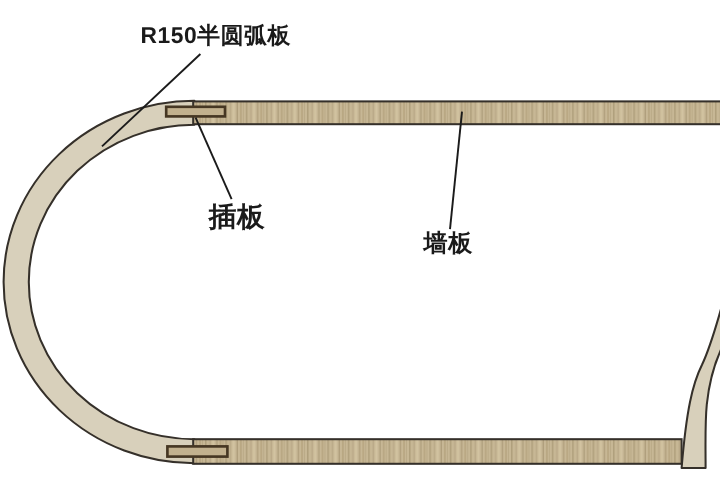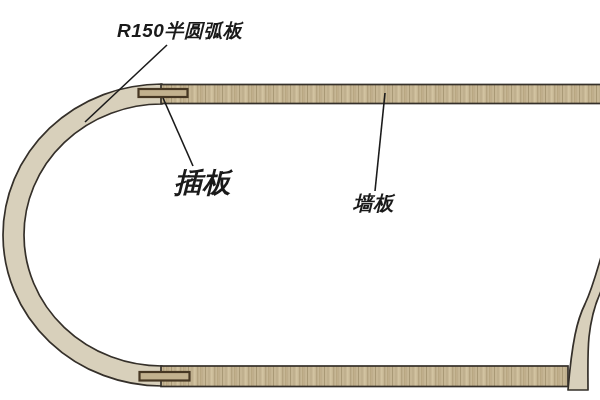--- a/index.html
+++ b/index.html
@@ -5,37 +5,37 @@
   :root{
     --background:#ffffff; --arc_fill:#d8d0bb; --wood_base:#c7b795;
     --wood_grain_dark:#9a8966; --wood_grain_mid:#b2a07b; --wood_grain_light:#d4c6a3;
     --outline:#35302a; --insert_fill:#c2b18e; --insert_border:#463723;
     --leader:#1b1b1b; --text:#1a1a1a;
   }
   html,body{margin:0;padding:0;}
   body{background:#e9e9e9;font-family:"Liberation Sans","DejaVu Sans",sans-serif;}
   .stage{
     position:relative;width:600px;height:400px;background:var(--background);
-    overflow:hidden;margin:0;font-style:italic;
+    overflow:hidden;margin:0;
   }
   .geo{position:absolute;left:0;top:0;}
   .arc-shape{fill:var(--arc_fill);stroke:var(--outline);stroke-width:1.7;stroke-linejoin:round;}
   .wall-rect{fill:url(#wood);stroke:var(--outline);stroke-width:1.7;}
   .insert-rect{fill:var(--insert_fill);stroke:var(--insert_border);stroke-width:2.2;}
   .leader{stroke:var(--leader);stroke-width:1.6;fill:none;}
   .wood-base{fill:var(--wood_base);}
   .grain-d{fill:var(--wood_grain_dark);}
   .grain-m{fill:var(--wood_grain_mid);}
   .grain-l{fill:var(--wood_grain_light);}
   .lbl{
     position:absolute;color:var(--text);font-weight:bold;white-space:nowrap;
     line-height:1.15;letter-spacing:0.5px;
   }
   .lbl-arc{left:117px;top:20px;font-size:19px;}
-  .lbl-insert{left:174px;top:167px;font-size:28px;}
+  .lbl-insert{left:174px;top:167px;font-size:23px;}
   .lbl-wall{left:353px;top:192px;font-size:20px;text-align:right;}
 </style>
 </head>
 <body>
 
 <div class="stage">
 
   <svg class="geo" width="600" height="400" viewBox="0 0 600 400">
     <defs>
       <pattern id="wood" width="17" height="26" patternUnits="userSpaceOnUse">

